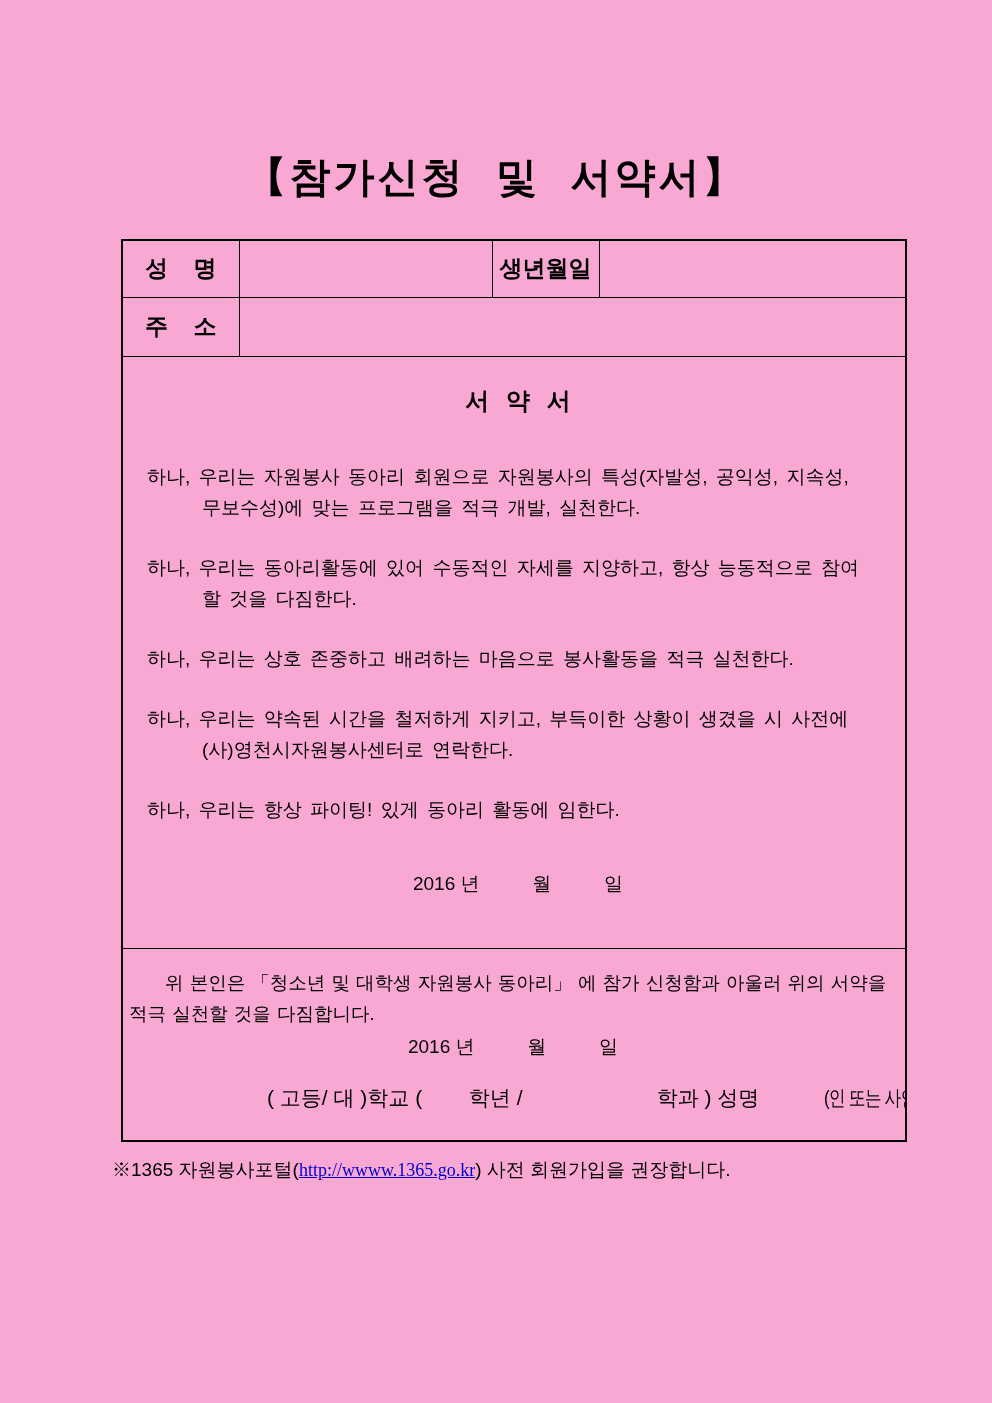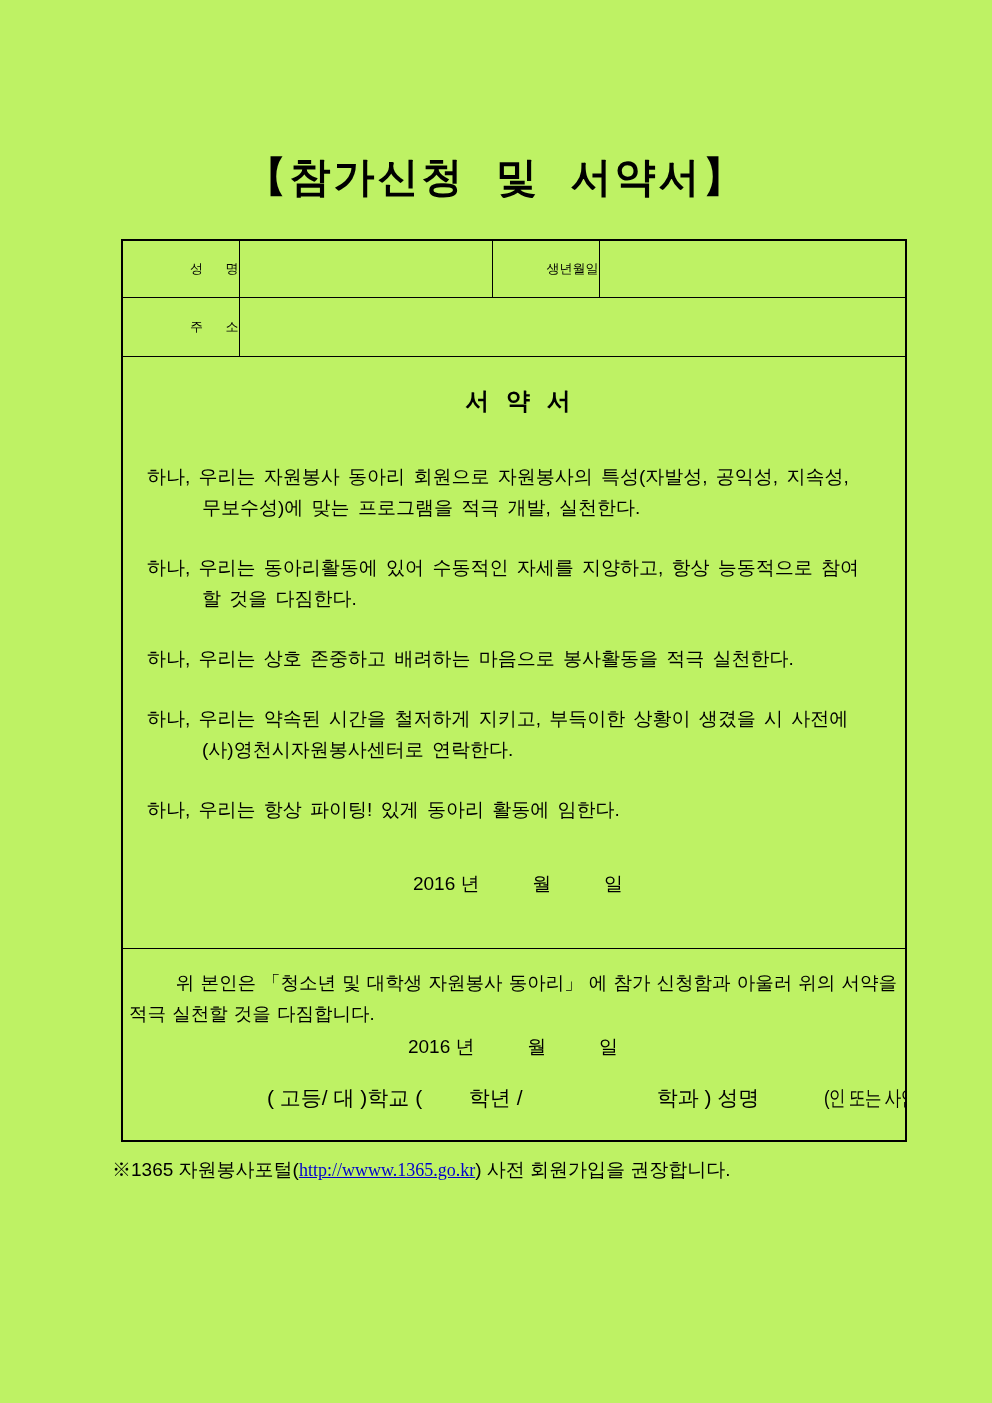--- a/index.html
+++ b/index.html
@@ -1,48 +1,48 @@
 <!DOCTYPE html>
 <html><head>
 <meta charset="utf-8">
 <style>
   * { margin:0; padding:0; box-sizing:border-box; }
   html,body { background:#ffffff; }
   .page {
-    width:992px; height:1403px; background:#bef264; position:relative;
+    width:992px; height:1403px; background:#f9a8d4; position:relative;
     font-family:"Liberation Sans", sans-serif; color:#000; overflow:hidden;
   }
   .doc-title {
     padding-top:150px; text-align:center;
     font-size:41px; font-weight:bold; letter-spacing:3px; word-spacing:16px;
     white-space:pre;
   }
   table.form {
     border-collapse:collapse; table-layout:fixed;
     margin:34px 0 0 121px; width:784px;
     border:2.5px solid #000;
   }
   table.form td { border:1.5px solid #000; overflow:hidden; }
   .cell-label {
-    text-align:right; vertical-align:middle;
-    font-size:13px; word-spacing:19px; white-space:pre;
+    text-align:center; vertical-align:middle;
+    font-size:23px; word-spacing:19px; white-space:pre;font-weight:bold;
   }
   .cell-label .stacked { word-spacing:0; line-height:23px; display:block; }
   .cell-value { vertical-align:middle; font-size:19px; padding:0 8px; }
   .pledge-cell { vertical-align:top; padding:28px 16px 0 24px; font-size:19px; }
   .pledge-heading {
     text-align:center; font-size:24px; font-weight:bold;
     word-spacing:10px; margin-bottom:44px; white-space:pre;
   }
   .pledge-item { line-height:31px; margin-bottom:29px; word-spacing:3px; }
   .pledge-item .l2 { padding-left:55px; }
   .pledge-date { text-align:center; white-space:pre; margin-top:46px; font-size:19px; }
   .apply-cell { vertical-align:top; padding:18px 8px 0 6px; font-size:18.5px; }
   .statement { line-height:31px; word-spacing:1px; }
-  .statement .l1 { text-indent:36px;text-align:right; }
+  .statement .l1 { text-indent:36px; }
   .apply-date { text-align:center; white-space:pre; margin-top:5px; font-size:19px; }
   .sig-line { margin-top:24px; white-space:pre; padding-left:138px; font-size:21px; }
   .sig-seal { display:inline-block; transform:scaleX(0.8); transform-origin:left center; letter-spacing:-1px; }
   .footer { margin:15px 0 0 112px; font-size:19px; white-space:pre; }
   .footer .link {
     color:#0000cc; text-decoration:underline;
     font-family:Liberation Serif, serif; font-size:18px;
   }
 </style>
 </head>

